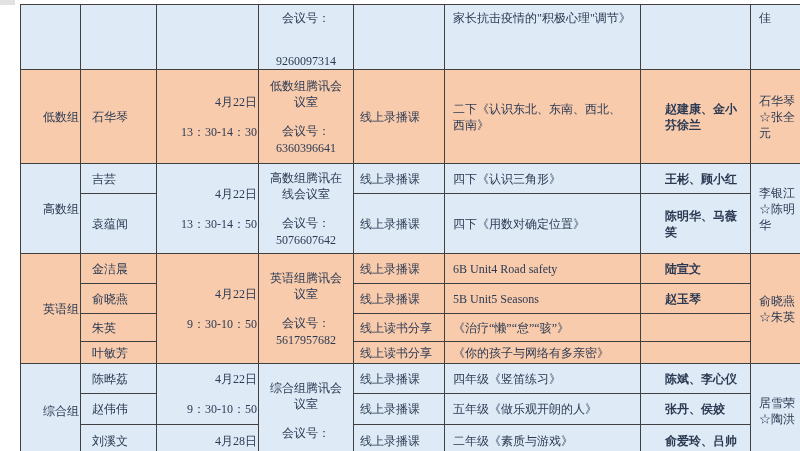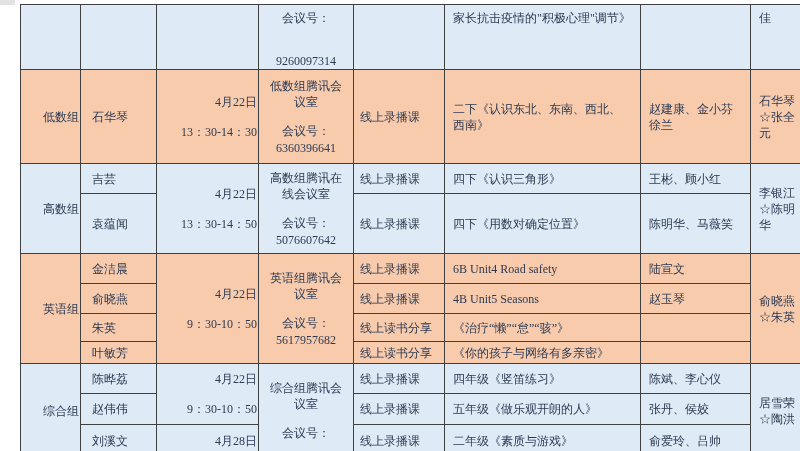--- a/index.html
+++ b/index.html
@@ -15,21 +15,21 @@
   .h6{height:28px}.h7{height:22px}.h8{height:30px}.h9{height:31px}.h10{height:33px}
   
   .c-group{text-align:right;}
   .c-name{padding-left:11px;}
   .c-date{text-align:right;}
   .c-date .time{margin-top:14px;}
   .c-room{text-align:center;padding:0 7px;}
   .c-room .mlabel{margin-top:13px;}
   .c-type{padding-left:6px;}
   .c-content{padding-left:8px;padding-right:8px;}
-  .c-part{padding-left:8px;padding-right:8px;}
+  .c-part{padding-left:24px;padding-right:8px;font-weight:bold;}
   .c-mentor{padding:0 14px 0 8px;}
   
   .r0top{vertical-align:top;padding-top:5px;}
   .r0 .mno{margin-top:27px;}
 </style>
 </head>
 <body>
 
 <div class="corner-tab"></div>
 
@@ -144,21 +144,21 @@
       <span>陆宣文</span></td>
     <td rowspan="4" class="bg-orange c-mentor">
       <span>俞晓燕☆朱英</span></td>
   </tr>
   <tr class="h5">
     <td class="bg-orange c-name">
       <span>俞晓燕</span></td>
     <td class="bg-orange c-type">
       <span>线上录播课</span></td>
     <td class="bg-orange c-content">
-      <span>4B Unit5 Seasons</span></td>
+      <span>5B Unit5 Seasons</span></td>
     <td class="bg-orange c-part">
       <span>赵玉琴</span></td>
   </tr>
   <tr class="h6">
     <td class="bg-orange c-name">
       <span>朱英</span></td>
     <td class="bg-orange c-type">
       <span>线上读书分享</span></td>
     <td class="bg-orange c-content">
       <span>《治疗“懒”“怠”“骇”》</span></td>

